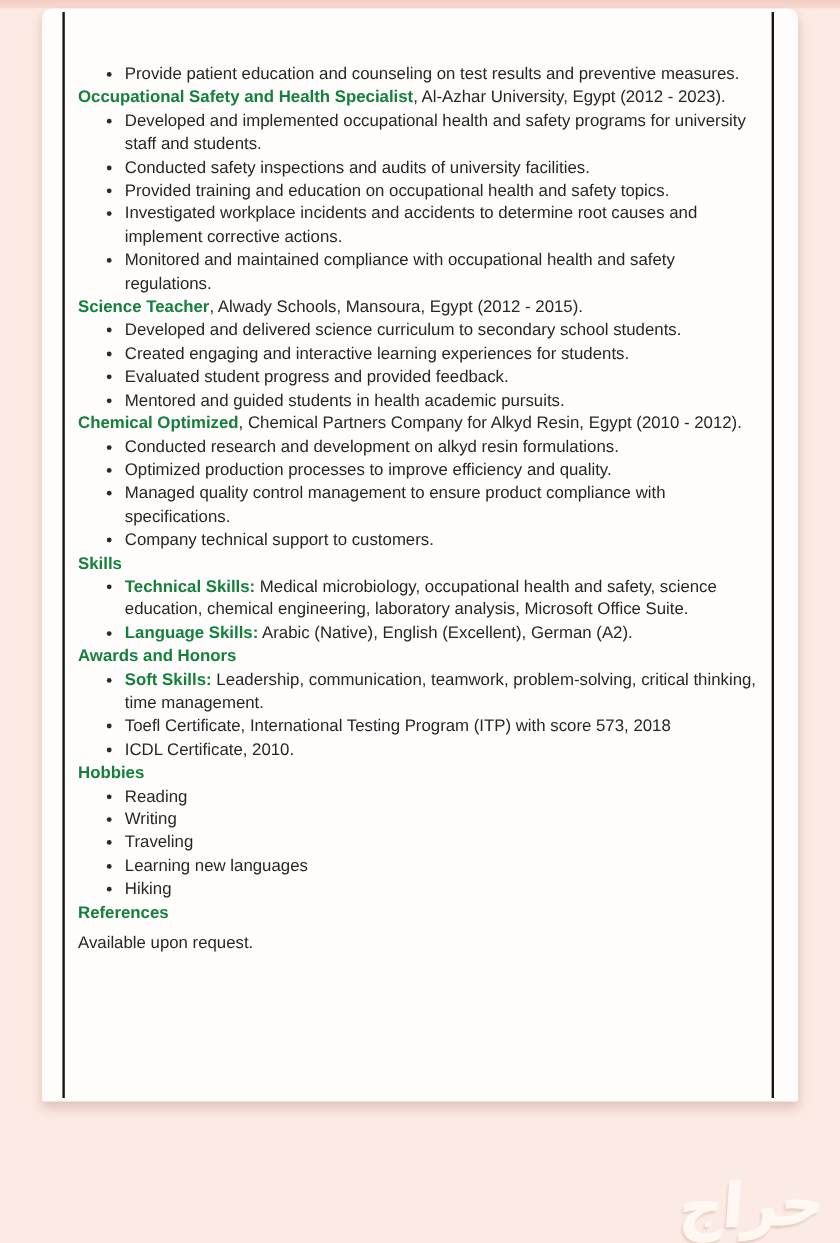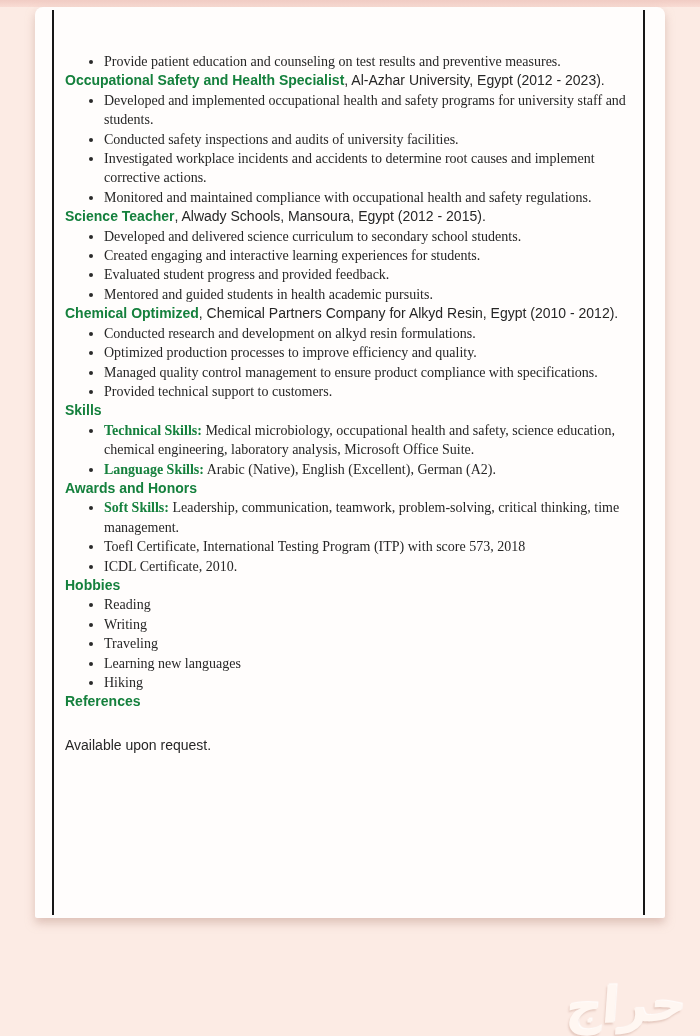--- a/index.html
+++ b/index.html
@@ -26,26 +26,26 @@
     position: absolute; top: 3px; bottom: 3px; width: 2px; background: #161616;
   }
   .vline.left  { left: 17px; }
   .vline.right { left: 608px; }
   .content {
     position: absolute; left: 30px; top: 45px; width: 566px;
     font-size: 14px; line-height: 19.4px; color: #262626;
   }
   .line { position: relative; }
   .line b { font-weight: bold; color: #15803d; }
-  .bullet { padding-left: 39px; font-family: Liberation Serif, serif; }
+  .bullet { padding-left: 39px; }
   .dot {
     position: absolute; left: 24px; top: 8px;
     width: 4px; height: 4px; border-radius: 50%; background: #2a2a2a;
   }
-  .para { margin-top: 24px; }
+  .para { margin-top: 6px; }
   .watermark {
     position: absolute; right: 14px; bottom: 2px;
     font-family: "DejaVu Sans", sans-serif;
     font-size: 50px; font-weight: bold;
     color: #fff7f2;
     letter-spacing: 3px;
     text-shadow: -1px 2px 2px rgba(203,163,151,0.45), 1px -1px 1px rgba(255,255,255,0.85);
     transform: rotate(-2deg) skewX(-6deg);
     direction: rtl;
     user-select: none;
@@ -58,32 +58,33 @@
   <div class="top-strip"></div>
 
   <div class="page">
     <div class="vline left"></div>
     <div class="vline right"></div>
     <div class="content" id="content">
         <div class="line bullet"><span class="dot"></span><span>Provide patient education and counseling on test results and preventive measures.</span></div>
         <div class="line title"><b>Occupational Safety and Health Specialist</b><span>, Al-Azhar University, Egypt (2012 - 2023).</span></div>
         <div class="line bullet"><span class="dot"></span><span>Developed and implemented occupational health and safety programs for university staff and students.</span></div>
         <div class="line bullet"><span class="dot"></span><span>Conducted safety inspections and audits of university facilities.</span></div>
+        <div class="line bullet"><span class="dot"></span><span>Provided training and education on occupational health and safety topics.</span></div>
         <div class="line bullet"><span class="dot"></span><span>Investigated workplace incidents and accidents to determine root causes and implement corrective actions.</span></div>
         <div class="line bullet"><span class="dot"></span><span>Monitored and maintained compliance with occupational health and safety regulations.</span></div>
         <div class="line title"><b>Science Teacher</b><span>, Alwady Schools, Mansoura, Egypt (2012 - 2015).</span></div>
         <div class="line bullet"><span class="dot"></span><span>Developed and delivered science curriculum to secondary school students.</span></div>
         <div class="line bullet"><span class="dot"></span><span>Created engaging and interactive learning experiences for students.</span></div>
         <div class="line bullet"><span class="dot"></span><span>Evaluated student progress and provided feedback.</span></div>
         <div class="line bullet"><span class="dot"></span><span>Mentored and guided students in health academic pursuits.</span></div>
         <div class="line title"><b>Chemical Optimized</b><span>, Chemical Partners Company for Alkyd Resin, Egypt (2010 - 2012).</span></div>
         <div class="line bullet"><span class="dot"></span><span>Conducted research and development on alkyd resin formulations.</span></div>
         <div class="line bullet"><span class="dot"></span><span>Optimized production processes to improve efficiency and quality.</span></div>
         <div class="line bullet"><span class="dot"></span><span>Managed quality control management to ensure product compliance with specifications.</span></div>
-        <div class="line bullet"><span class="dot"></span><span>Provided technical support to customers.</span></div>
+        <div class="line bullet"><span class="dot"></span><span>Company technical support to customers.</span></div>
         <div class="line heading"><b>Skills</b></div>
         <div class="line bullet"><span class="dot"></span><b>Technical Skills:</b><span> Medical microbiology, occupational health and safety, science education, chemical engineering, laboratory analysis, Microsoft Office Suite.</span></div>
         <div class="line bullet"><span class="dot"></span><b>Language Skills:</b><span> Arabic (Native), English (Excellent), German (A2).</span></div>
         <div class="line heading"><b>Awards and Honors</b></div>
         <div class="line bullet"><span class="dot"></span><b>Soft Skills:</b><span> Leadership, communication, teamwork, problem-solving, critical thinking, time management.</span></div>
         <div class="line bullet"><span class="dot"></span><span>Toefl Certificate, International Testing Program (ITP) with score 573, 2018</span></div>
         <div class="line bullet"><span class="dot"></span><span>ICDL Certificate, 2010.</span></div>
         <div class="line heading"><b>Hobbies</b></div>
         <div class="line bullet"><span class="dot"></span><span>Reading</span></div>
         <div class="line bullet"><span class="dot"></span><span>Writing</span></div>

